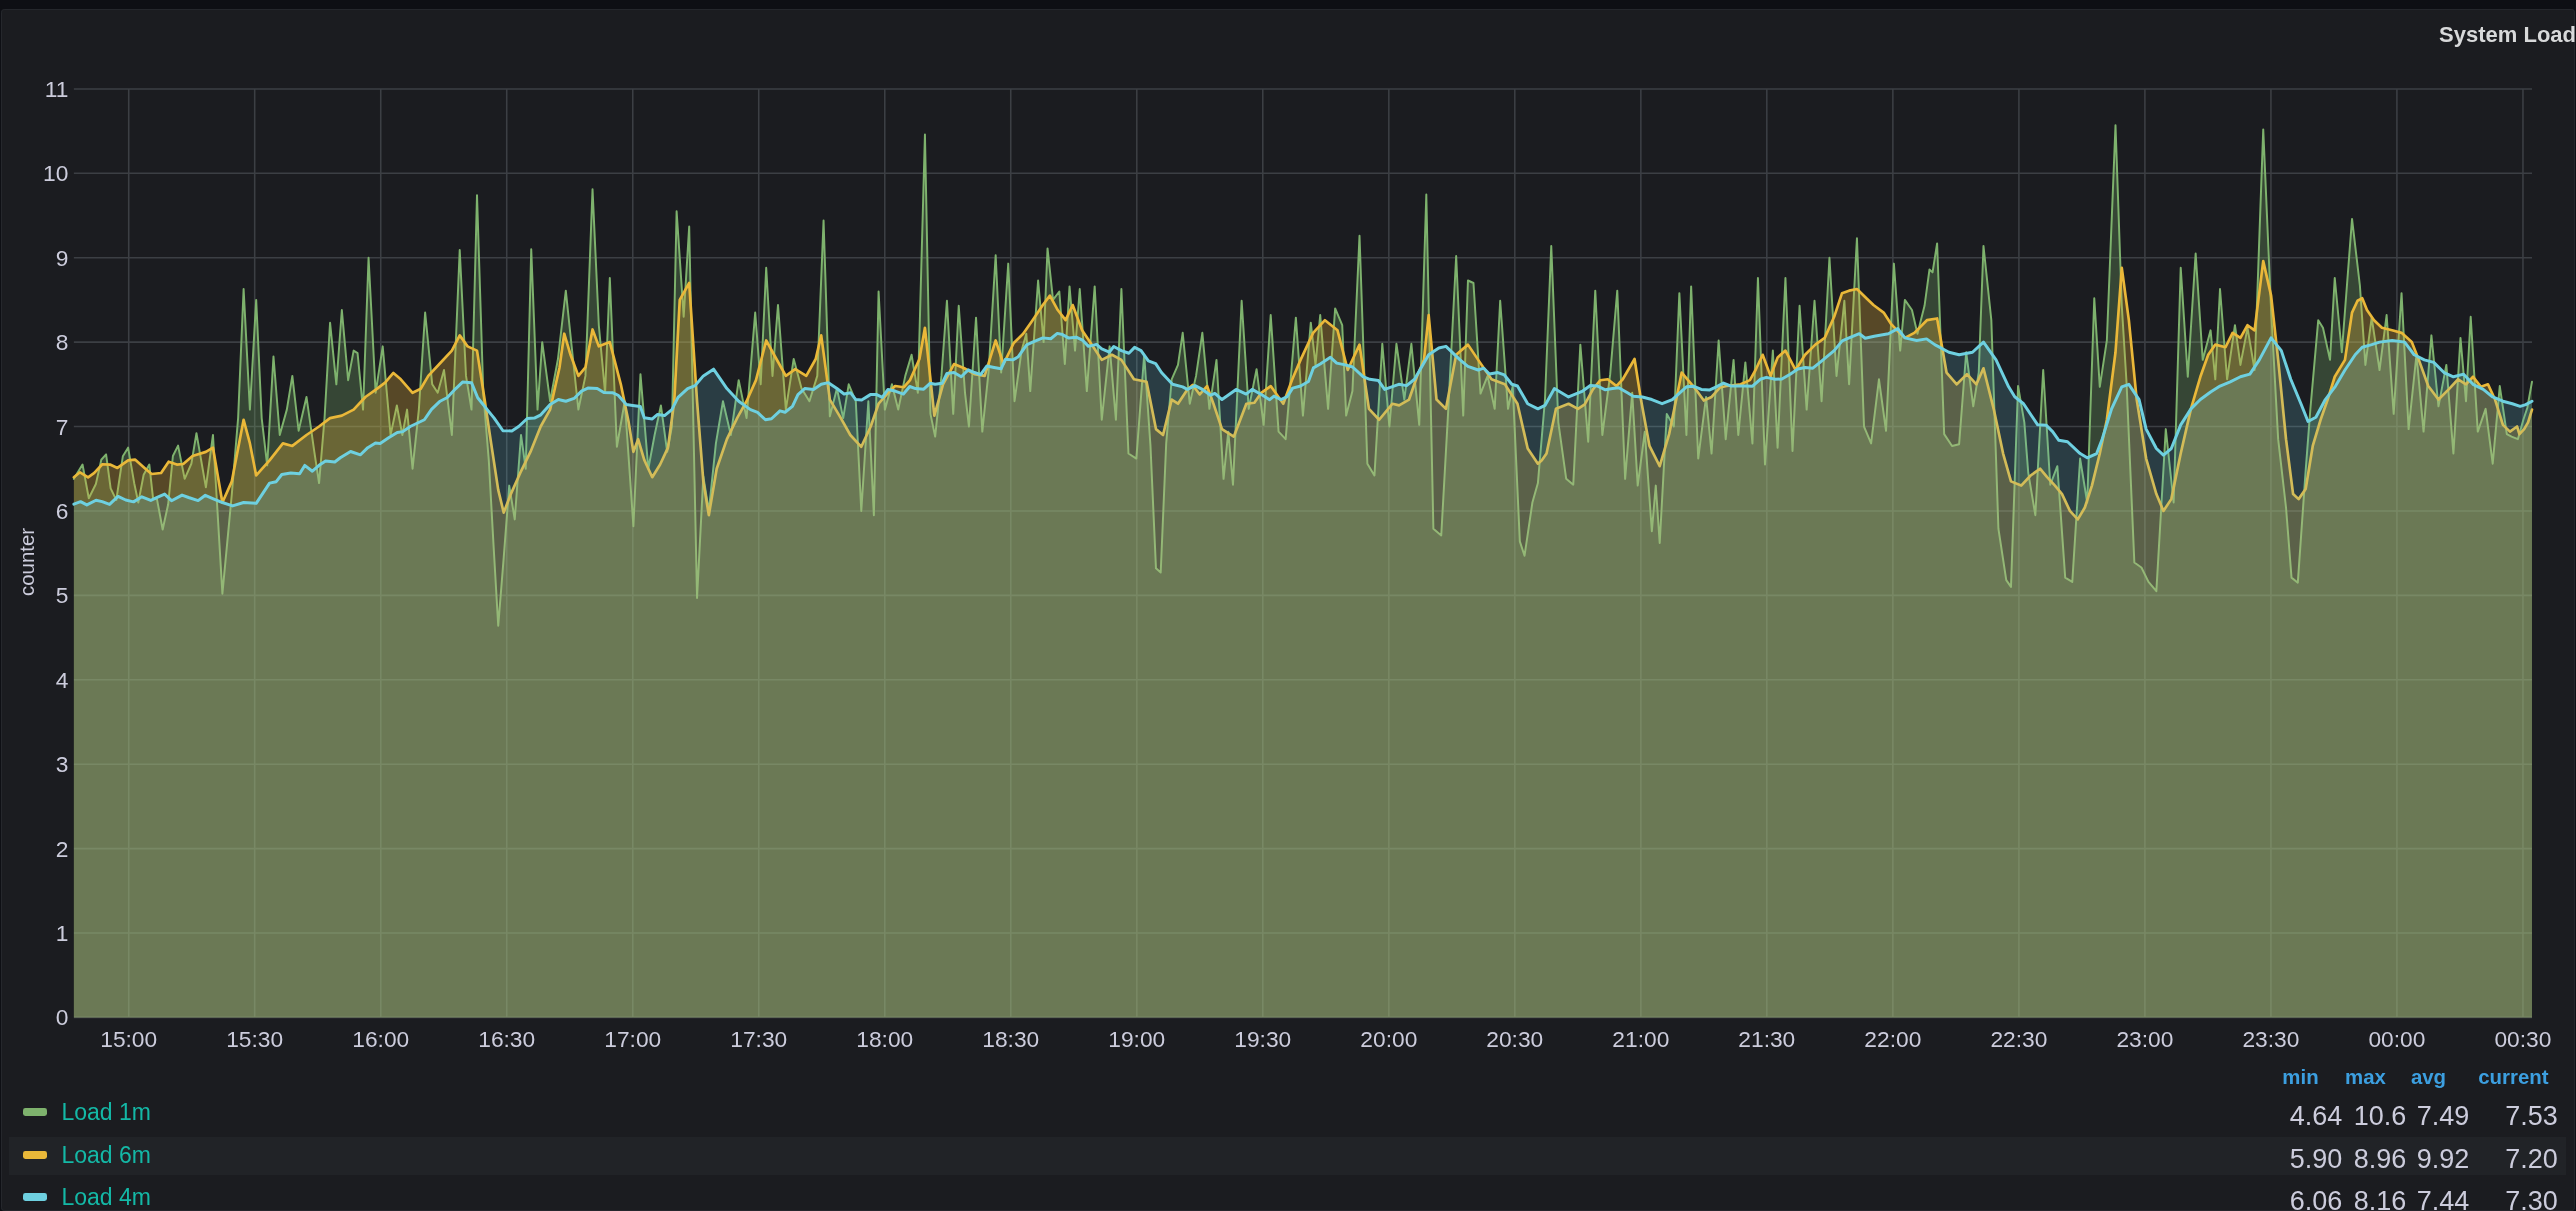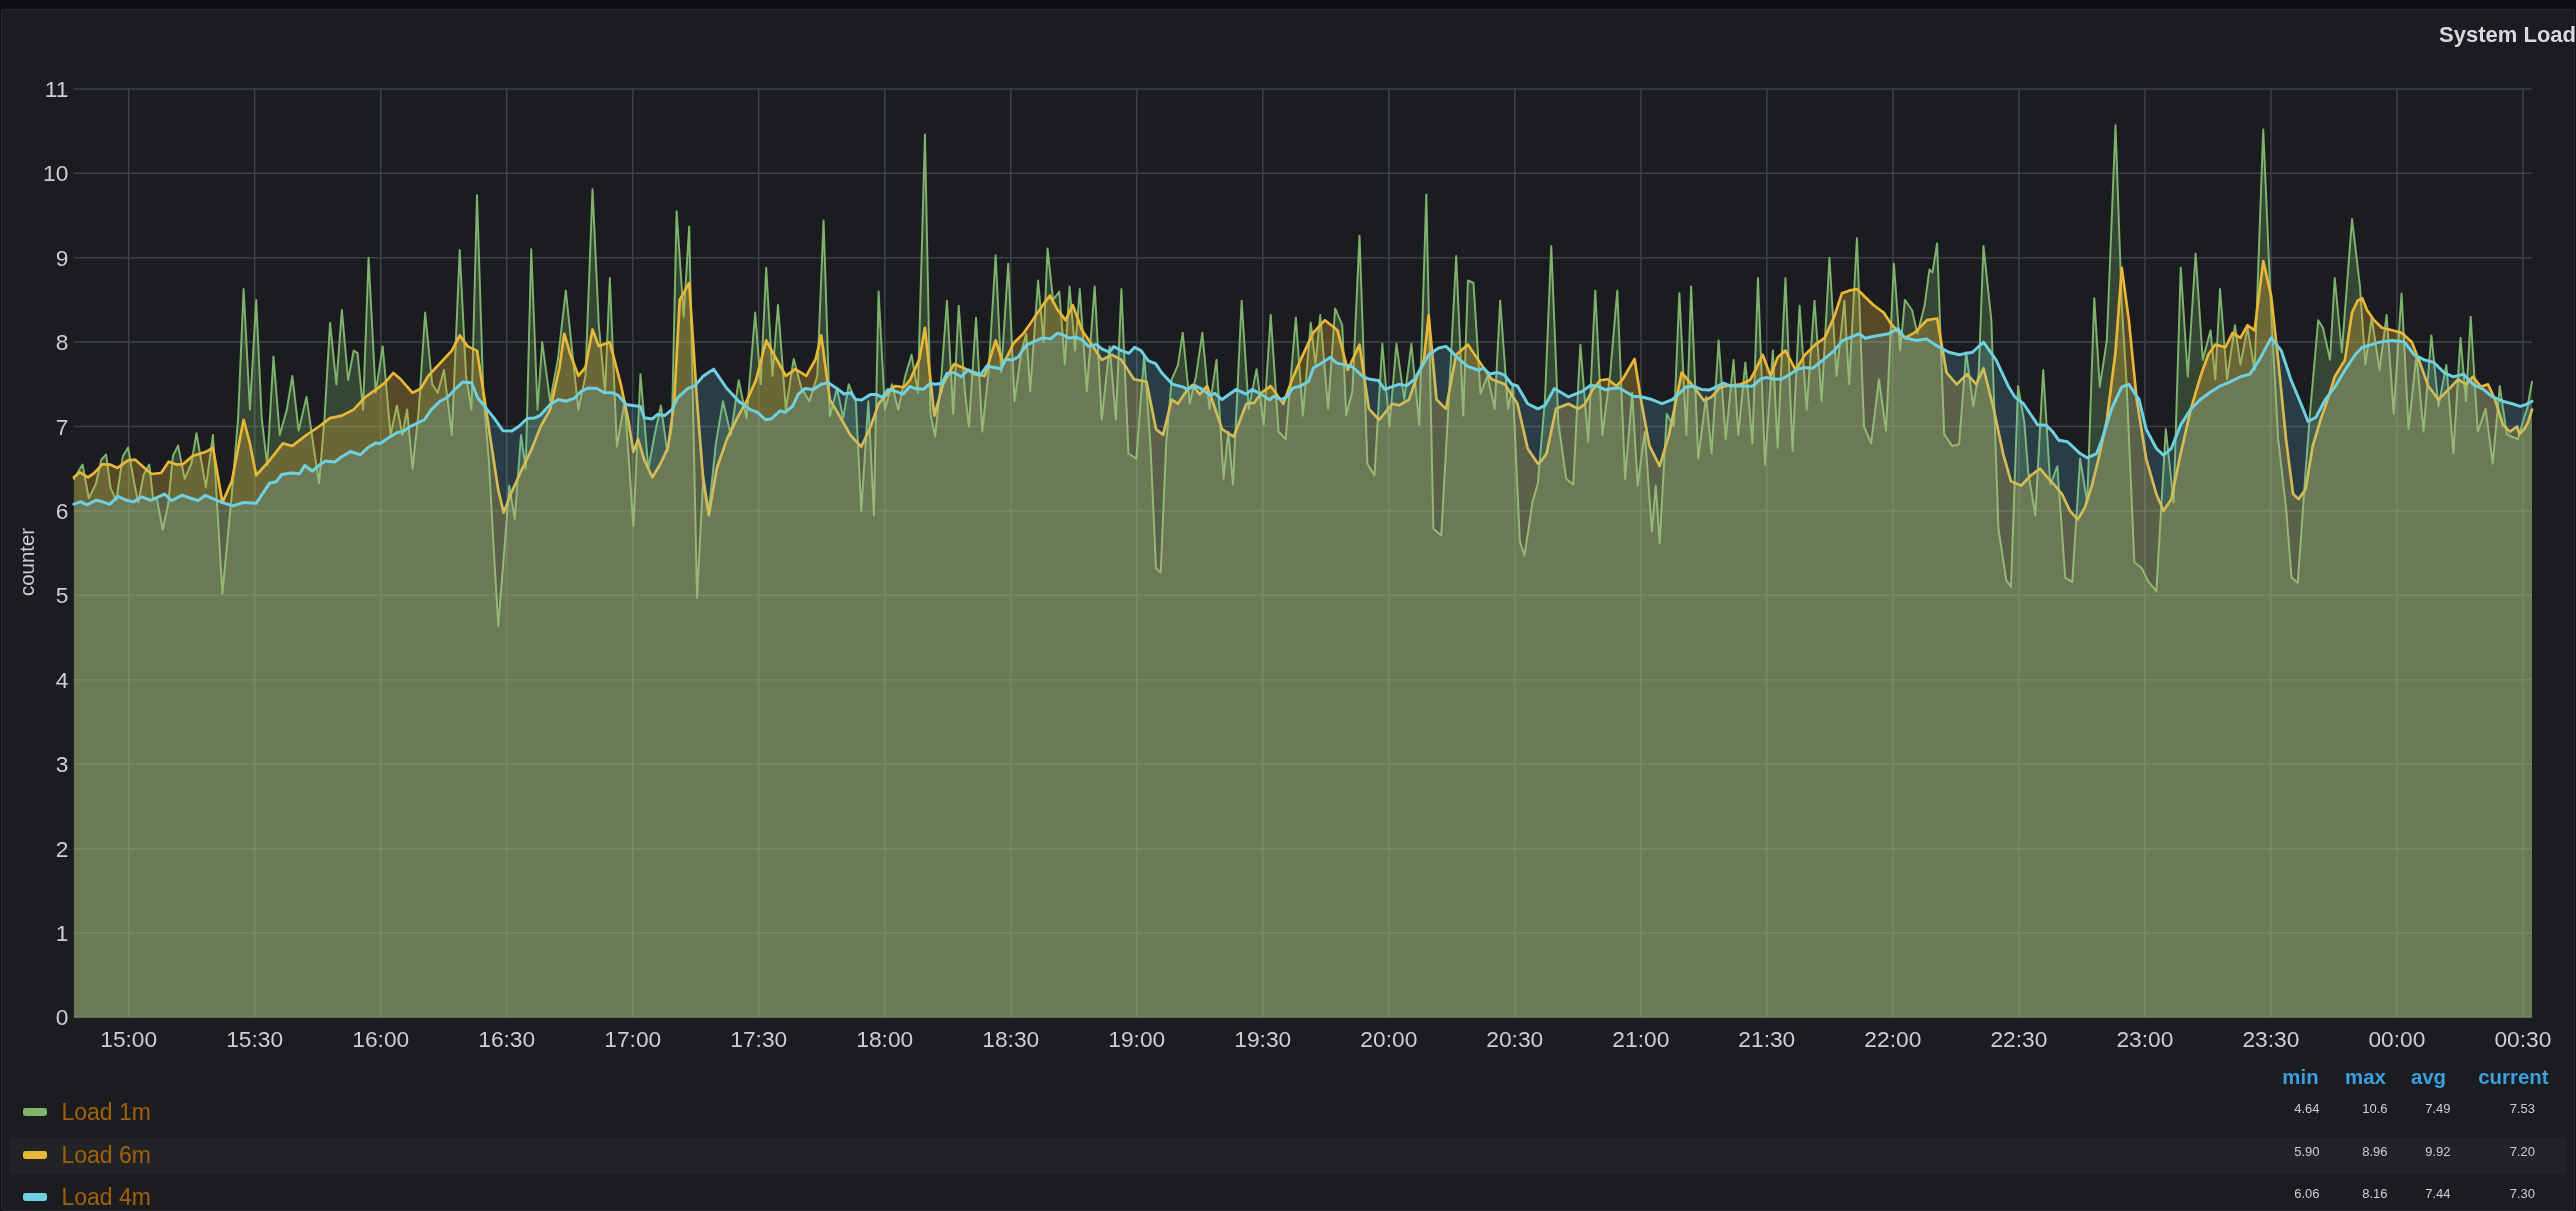--- a/index.html
+++ b/index.html
@@ -1,22 +1,22 @@
 <!DOCTYPE html>
 <html style="font-size:12.6px"><head><meta charset="utf-8"><style>
 html,body{margin:0;padding:0;width:2576px;height:1212px;background:#0e0f14;overflow:hidden}
 *{box-sizing:border-box}
 body{font-family:"Liberation Sans",sans-serif}
 #panel{position:absolute;left:0.8px;top:9.4px;width:2574px;height:1202px;background:#1b1c20;border:0.8px solid #25272c;border-radius:3.1px}
 #title{position:absolute;left:0;top:22px;width:100%;text-align:right;font-size:22px;font-weight:bold;color:#d8d9da}
 .leg-row{position:absolute;left:9.4px;width:2557px;height:39px}
 .swatch{position:absolute;left:14px;top:15.7px;width:23.6px;height:8.6px;border-radius:2.4px}
-.leg-label{position:absolute;left:52px;top:7px;font-size:23px;color:#a16207}
+.leg-label{position:absolute;left:52px;top:7px;font-size:23px;color:#14b8a6}
 .leg-head{position:absolute;top:1066px;font-size:20.4px;font-weight:bold;color:#3c9fe0;text-align:center}
-.val{position:absolute;font-size:13px;color:#ccccdc;text-align:center;top:8.6px}
+.val{position:absolute;font-size:27px;color:#ccccdc;text-align:right;top:8.6px}
 </style></head>
 <body>
 <div id="panel"></div>
 <svg width="2576" height="1212" viewBox="0 0 3278 1542" style="position:absolute;left:0;top:0">
     <g stroke="#3c3f44" stroke-width="2">
       <line x1="94" y1="1294.5" x2="3222" y2="1294.5"></line>
       <line x1="94" y1="1187.1" x2="3222" y2="1187.1"></line>
       <line x1="94" y1="1079.7" x2="3222" y2="1079.7"></line>
       <line x1="94" y1="972.3" x2="3222" y2="972.3"></line>
       <line x1="94" y1="864.9" x2="3222" y2="864.9"></line>

